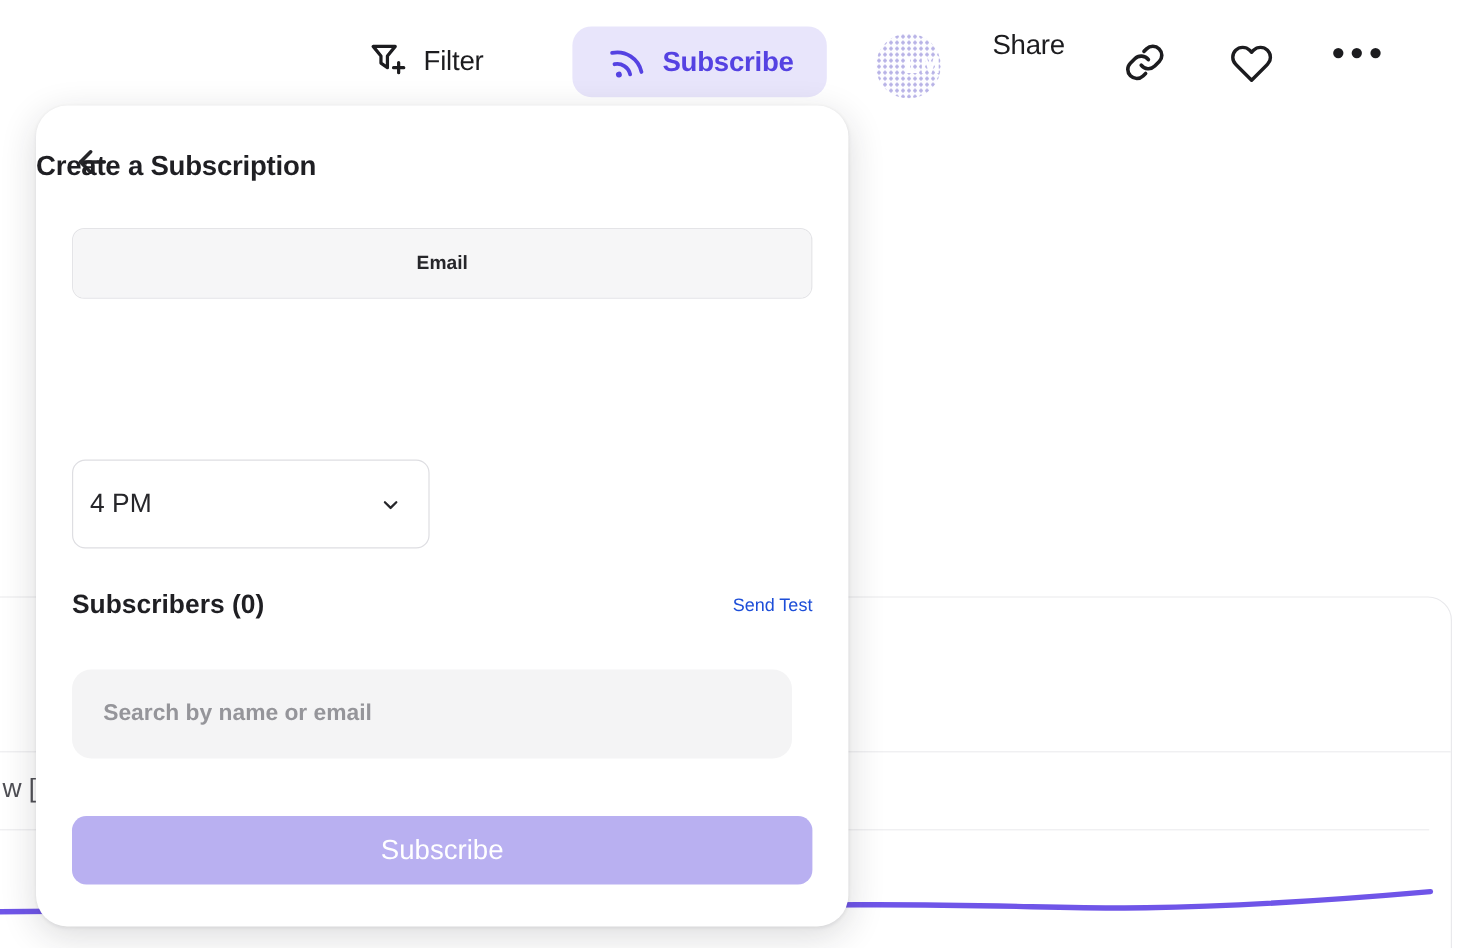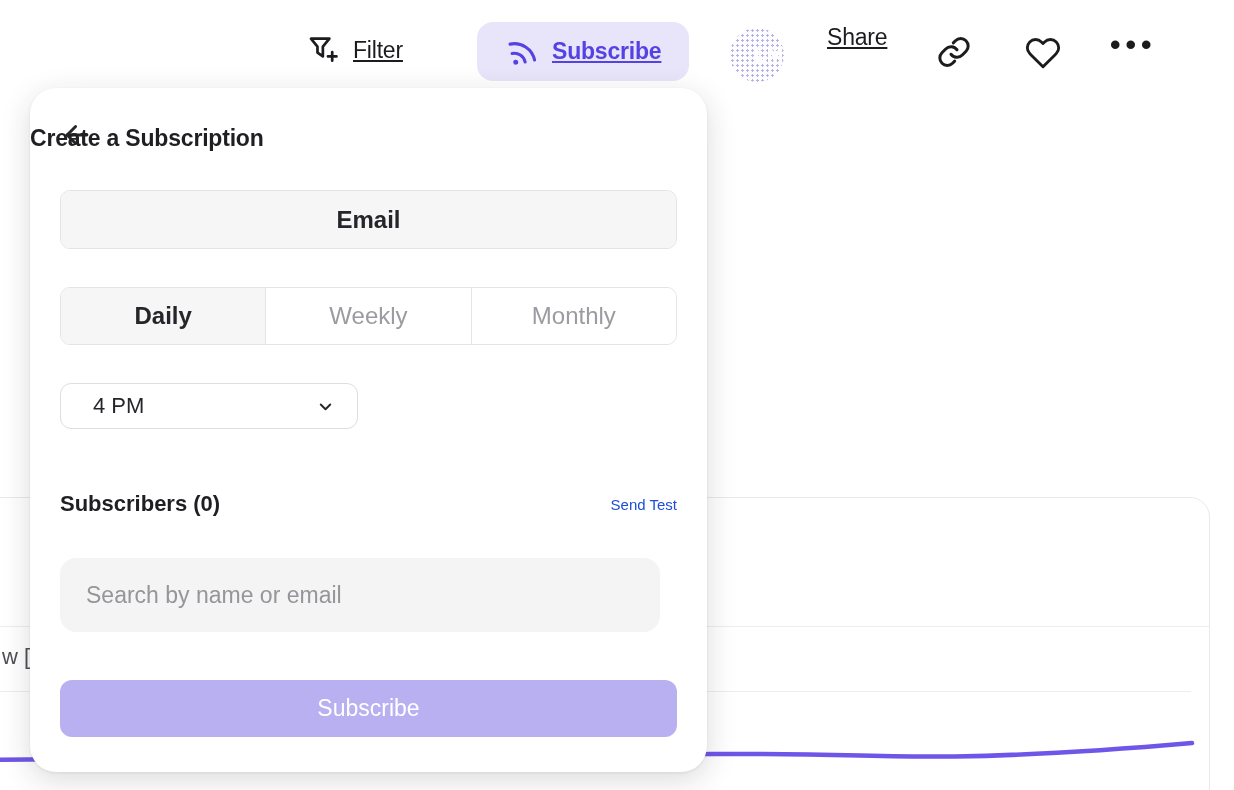--- a/index.html
+++ b/index.html
@@ -10,21 +10,21 @@
   
   #chart-card { left:-40px; top:497px; width:1250px; height:400px;
     background:#fff; border:1px solid #e9e9ec; border-top-right-radius:20px; z-index:1; }
   .gridline { position:absolute; height:1px; background:#ededef; left:0; }
   #bg-line-svg { left:0; top:0; width:1234px; height:790px; z-index:2; pointer-events:none; }
   #bg-partial-text { left:2px; top:644px; font-size:22px; color:#4f4f55; z-index:2; }
 
   
   .tb-item { position:absolute; display:flex; align-items:center; z-index:5; cursor:pointer; }
   #filter-group { left:306px; top:33px; gap:13px; }
-  .tb-label { font-size:23px; font-weight:500; color:#1c1c1f; letter-spacing:-0.2px;text-decoration:underline; }
+  .tb-label { font-size:23px; font-weight:500; color:#1c1c1f; letter-spacing:-0.2px; }
   #subscribe-pill { left:477px; top:22px; height:59px; padding:0 28px; gap:14px;
     background:#e8e5fb; border-radius:16px; }
   #subscribe-pill .tb-label { color:#5542e2; font-weight:600; }
   #avatar { left:730px; top:28px; width:54px; height:54px; border-radius:50%;
     background-color:#fdfdff;
     background-image:radial-gradient(#b7b2e6 1.3px, rgba(183,178,230,0) 1.4px);
     background-size:5px 5px;
     display:flex; align-items:center; justify-content:flex-end;
     font-size:20px; font-weight:700; color:#ffffff; letter-spacing:0.5px; }
   #share-btn { left:827px; top:24px; }
@@ -38,38 +38,38 @@
     box-shadow:0 8px 30px rgba(30,30,40,0.16), 0 1px 3px rgba(30,30,40,0.08); }
   #modal-back { left:30px; top:30px; width:36px; height:36px; cursor:pointer; }
   #modal-title { left:0; top:37px; width:100%; text-align:left;
     font-size:23px; font-weight:600; color:#1f1f23; letter-spacing:-0.2px; }
 
   .segmented { position:absolute; left:30px; width:617px; display:flex;
     border:1px solid #e4e4e7; border-radius:10px; overflow:hidden; background:#fff; }
   #channel-tabs { top:102px; height:59px; }
   #frequency-tabs { top:199px; height:58px; }
   .seg { flex:1; display:flex; align-items:center; justify-content:center;
-    font-size:24px; color:#9b9ba1; cursor:pointer; background:#fff; border-left:1px solid #e4e4e7; }
+    font-size:16px; color:#9b9ba1; cursor:pointer; background:#fff; border-left:1px solid #e4e4e7; }
   .seg:first-child { border-left:none; }
   .seg.selected { background:#f6f6f7; color:#26262a; font-weight:600; }
 
-  .select { position:absolute; top:295px; height:46px; border:1px solid #dedee2;
+  .select { position:absolute; top:295px; height:74px; border:1px solid #dedee2;
     border-radius:11px; display:flex; align-items:center; justify-content:space-between;
-    padding:0 22px 0 32px; font-size:22px; font-weight:500; color:#26262a; cursor:pointer; background:#fff; }
+    padding:0 22px 0 14px; font-size:22px; font-weight:500; color:#26262a; cursor:pointer; background:#fff; }
   #time-select { left:30px; width:298px; }
   #tz-select { left:347px; width:298px; }
 
   #subscribers-row { left:30px; top:403px; width:617px; display:flex;
     justify-content:space-between; align-items:center; }
   #subscribers-label { font-size:22px; font-weight:600; color:#1f1f23; }
   #send-test { font-size:15px; color:#1d4ed8; cursor:pointer; }
 
   #search-input { position:absolute; left:30px; top:470px; width:600px; height:74px;
     background:#f4f4f5; border:none; border-radius:16px; padding:0 26px;
-    font-size:23px; color:#3a3a3f; font-family:"Liberation Sans", sans-serif; outline:none; }
+    font-size:19px; color:#3a3a3f; font-family:"Liberation Sans", sans-serif; outline:none;font-weight:bold; }
   #search-input::placeholder { color:#95959a; }
 
   #modal-subscribe-btn { position:absolute; left:30px; top:592px; width:617px; height:57px;
     background:#b9b0f1; border:none; border-radius:12px; color:#ffffff;
     font-size:23px; font-weight:500; font-family:"Liberation Sans", sans-serif; cursor:pointer; }
 
   svg { display:block; }
 </style>
 </head>
 <body>
@@ -136,25 +136,20 @@
       <path d="M19 12H5"></path>
         <path d="M11 6l-6 6 6 6"></path>
     </svg>
   </div>
   <div class="abs" id="modal-title">Create a Subscription</div>
 
   <div class="segmented" id="channel-tabs">
     <div class="seg selected">Email</div>
   </div>
 
-  <div class="segmented" id="frequency-tabs">
-    <div class="seg selected">Daily</div>
-    <div class="seg">Weekly</div>
-    <div class="seg">Monthly</div>
-  </div>
 
   <div class="select" id="time-select">
     <span>4 PM</span>
     <span>
       <svg width="19" height="19" viewBox="0 0 24 24" fill="none" stroke="#26262a" stroke-width="2.4" stroke-linecap="round" stroke-linejoin="round">
           <path d="M6 9.5l6 6 6-6"></path>
         </svg>
     </span>
   </div>
 

